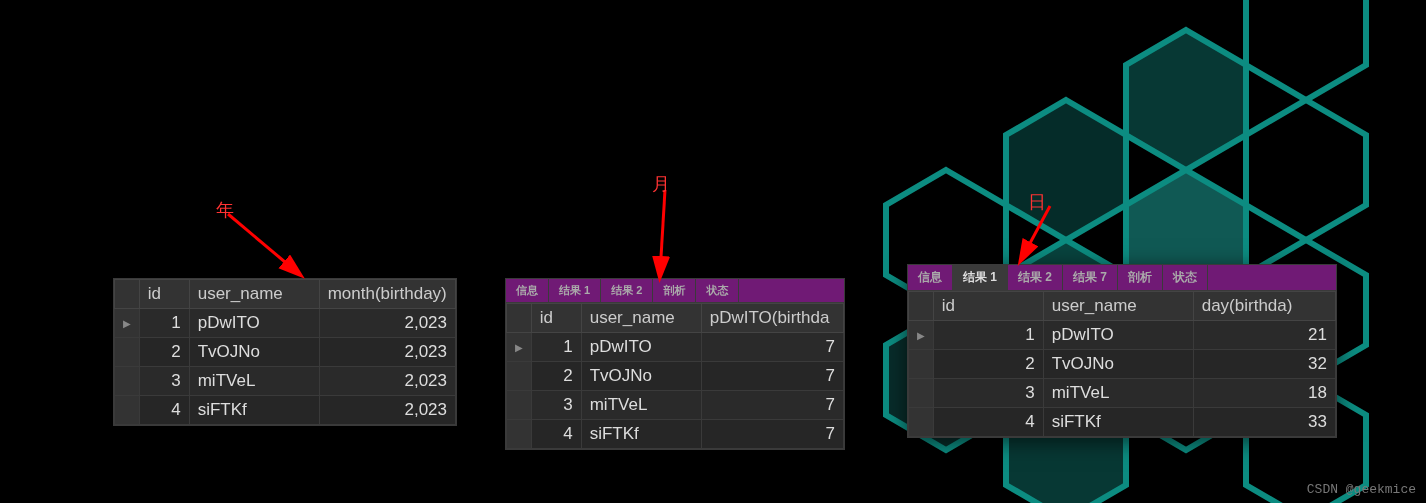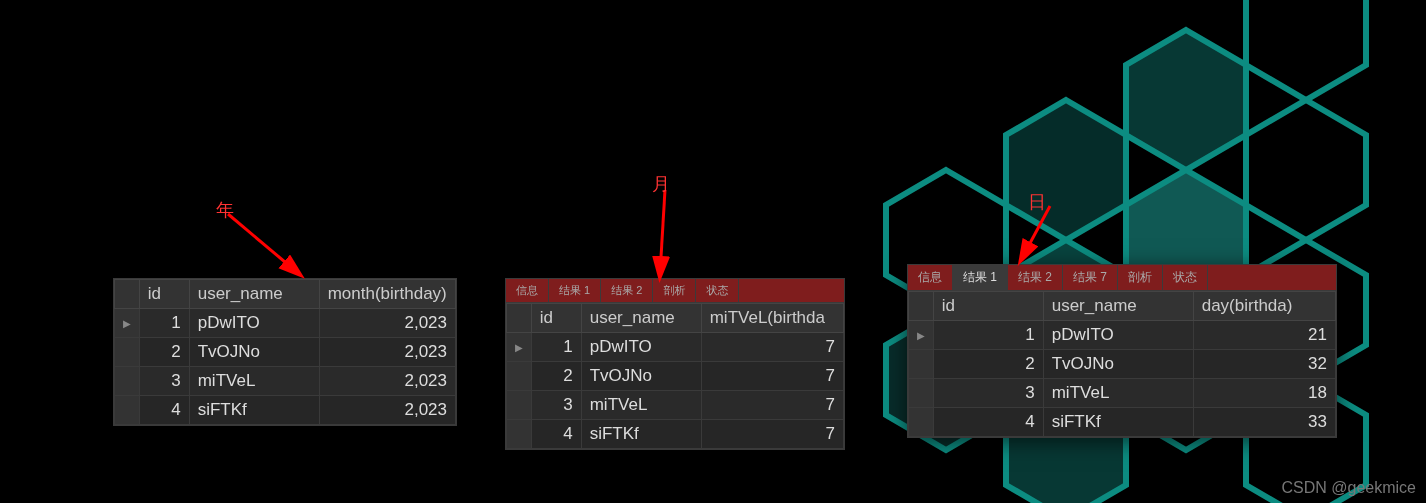--- a/index.html
+++ b/index.html
@@ -23,23 +23,24 @@
   }
   .panel {
     position: absolute;
     background: #2a2a2a;
     border: 1px solid #3a3a3a;
     box-shadow: 0 4px 20px rgba(0,0,0,0.6);
     z-index: 5;
   }
   .tabs {
     display: flex;
-    background: #7f1d1d;
+    background: #701a75;
     border-bottom: 1px solid #3a3a3a;
     font-size: 12px;
+    font-weight: bold;
   }
   .tab {
     padding: 4px 10px;
     color: #aaa;
     border-right: 1px solid #3a3a3a;
     cursor: pointer;
   }
   .tab.active {
     background: #3a3a3a;
     color: #ddd;
@@ -80,22 +81,23 @@
   }
   .arrow {
     position: absolute;
     z-index: 9;
   }
   .watermark {
     position: absolute;
     right: 10px;
     bottom: 6px;
     color: #777;
-    font-size: 16px;
+    font-size: 13px;
     z-index: 20;
+    font-family: Liberation Mono, monospace;
   }
 </style>
 </head>
 <body>
 
 <svg class="hex-bg" viewBox="0 0 600 503">
   <defs>
     <polygon id="hex" points="60,0 120,35 120,105 60,140 0,105 0,35"></polygon>
   </defs>
   <g fill="none" stroke="#0d9488" stroke-width="6">
@@ -189,21 +191,21 @@
     <div class="tab">结果 2</div>
     <div class="tab">剖析</div>
     <div class="tab">状态</div>
   </div>
   <table>
     <thead>
       <tr>
         <th class="rowsel"></th>
         <th style="width:50px;">id</th>
         <th style="width:120px;">user_name</th>
-        <th>miTVeL(birthda</th>
+        <th>pDwITO(birthda</th>
       </tr>
     </thead>
     <tbody>
       <tr>
         <td class="rowsel">▶</td>
         <td class="num-r">1</td>
         <td>pDwITO</td>
         <td class="num-r">7</td>
       </tr>
       <tr>

